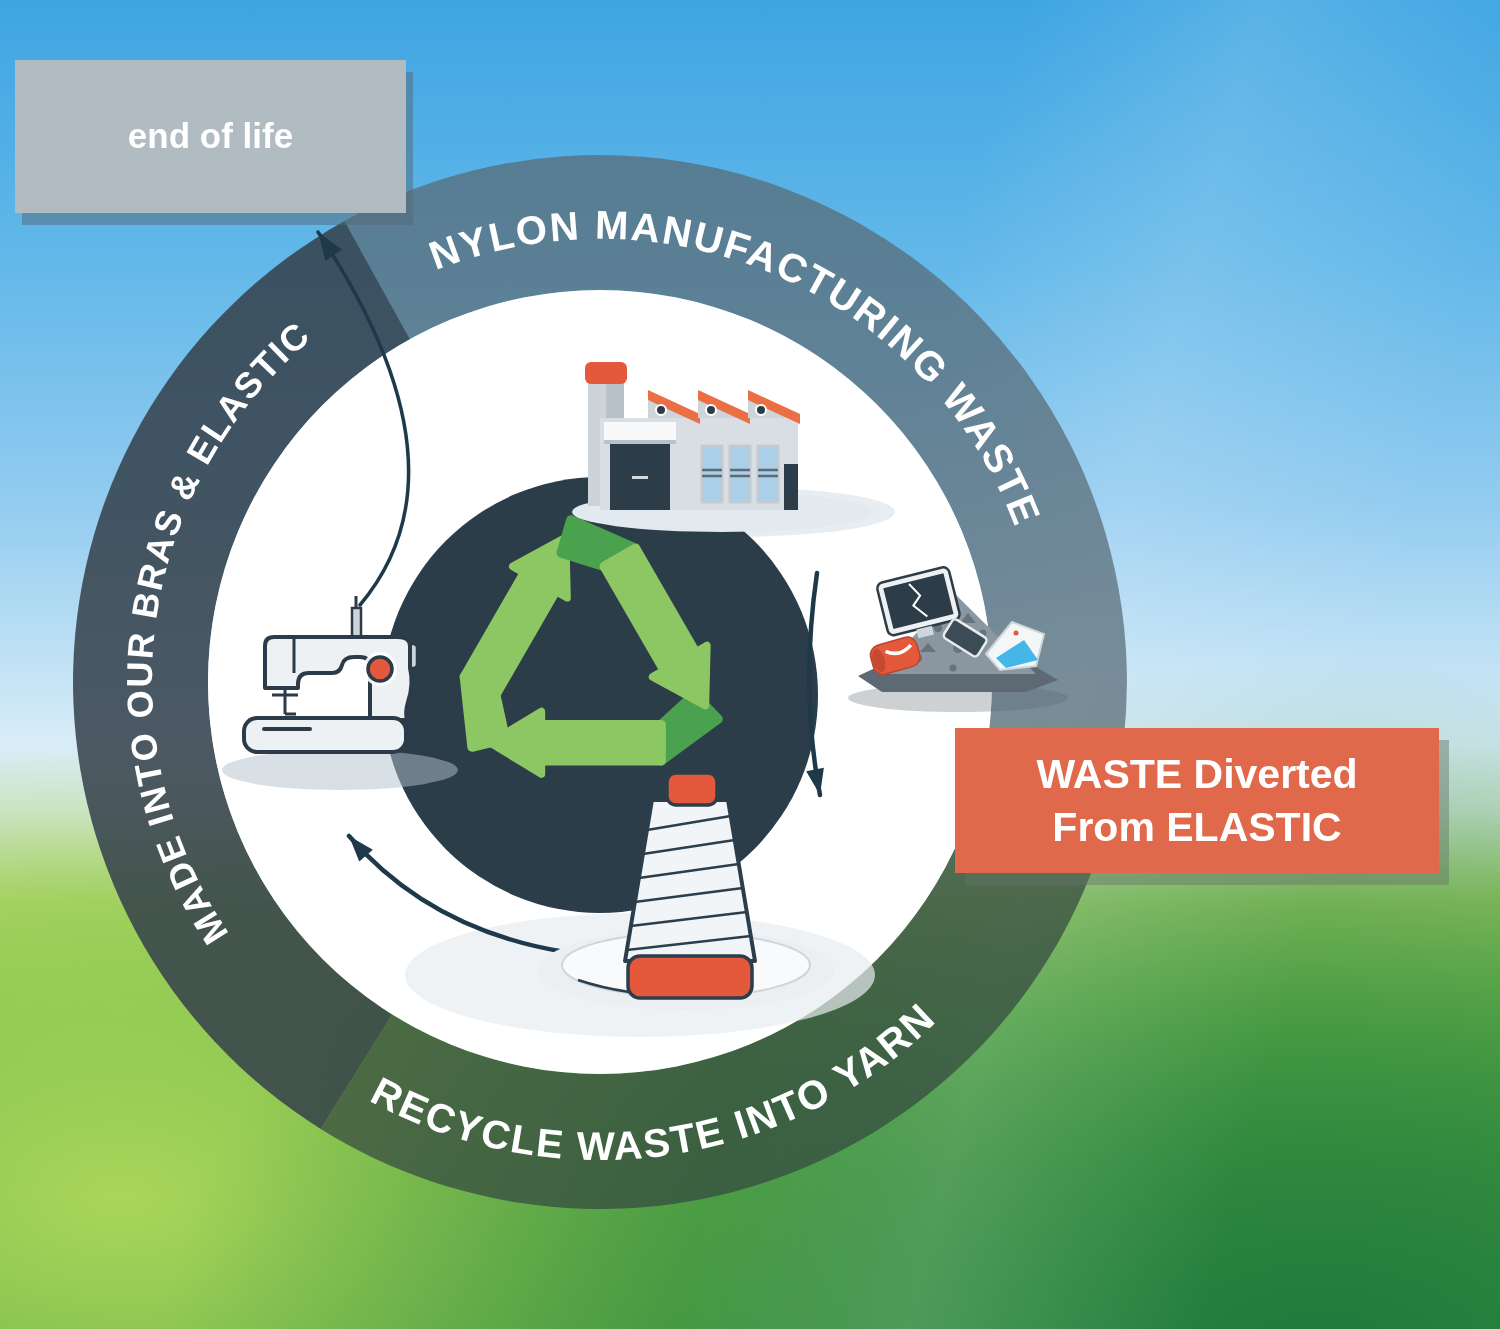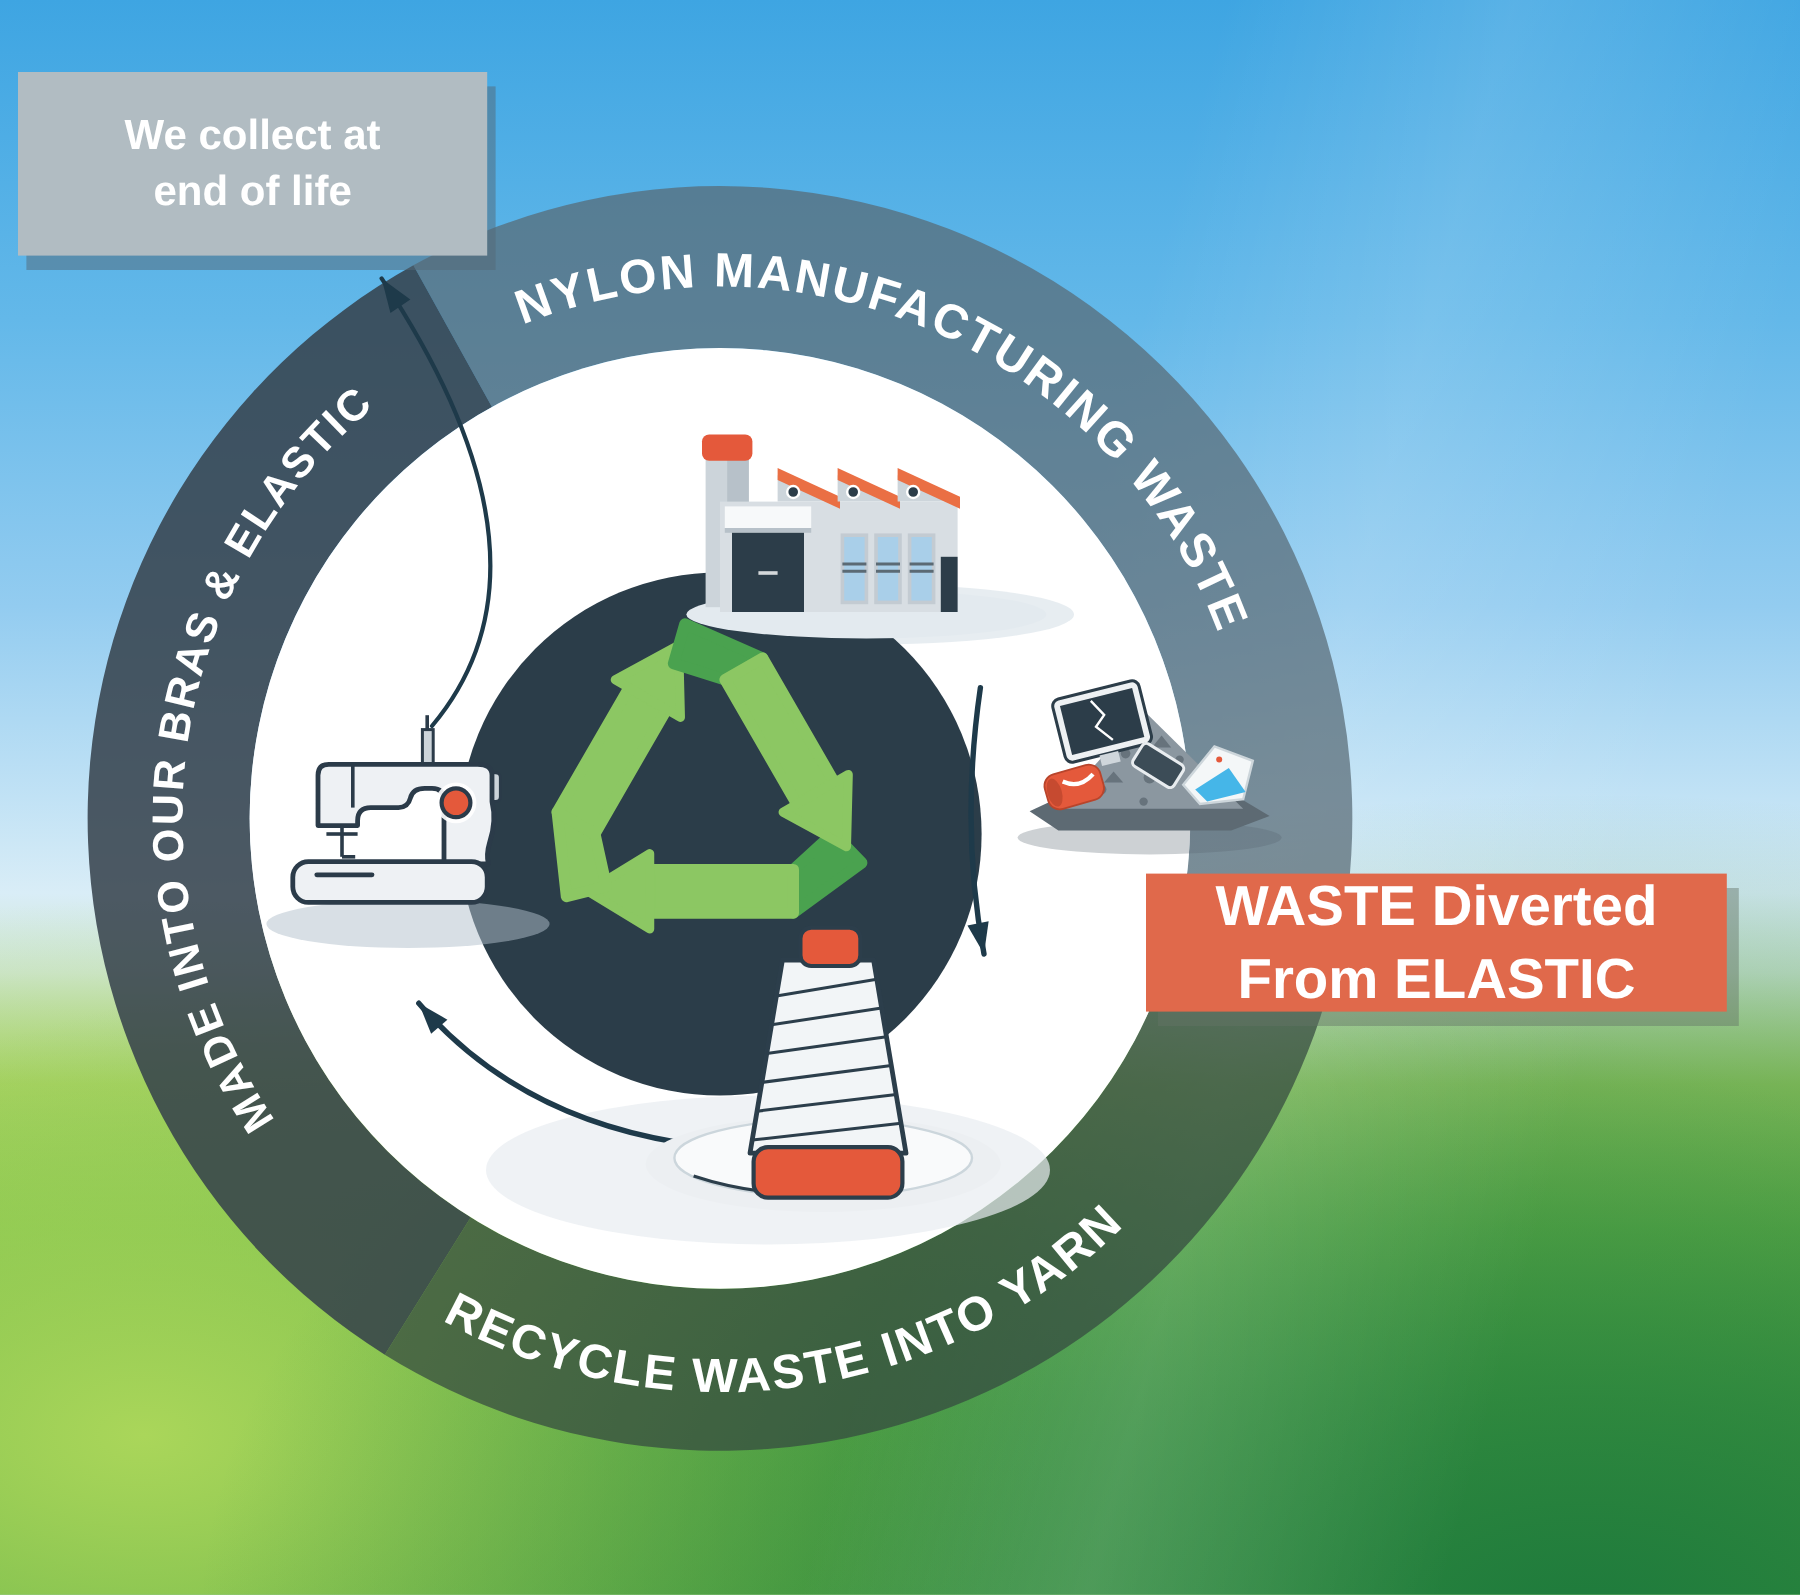--- a/index.html
+++ b/index.html
@@ -23,22 +23,22 @@
   }
   .callout{
     position:absolute;display:flex;flex-direction:column;justify-content:center;
     align-items:center;color:#ffffff;font-weight:bold;text-align:center;
   }
   .callout-collect{
     left:15px;top:60px;width:391px;height:153px;background:#b1bcc2;
     box-shadow:7px 12px 0 rgba(84,104,117,0.50);font-size:35px;line-height:1.32;
   }
   .callout-landfill{
-    left:955px;top:728px;width:484px;height:115px;background:#e0694b;
-    box-shadow:10px 12px 0 rgba(99,115,102,0.45);font-size:47px;line-height:1.28;
+    left:955px;top:728px;width:484px;height:145px;background:#e0694b;
+    box-shadow:10px 12px 0 rgba(99,115,102,0.45);font-size:41px;line-height:1.28;
   }
 </style>
 </head>
 <body>
 
 <div class="stage">
   <div class="bg"></div>
 
   <svg class="scene" width="1500" height="1329" viewBox="0 0 1500 1329">
 
@@ -210,21 +210,20 @@
       <text class="ring-label" font-size="36">
         <textPath href="#arcLeft" startOffset="50%" text-anchor="middle">MADE INTO OUR BRAS &amp; ELASTIC</textPath>
       </text>
       <text class="ring-label" font-size="40">
         <textPath href="#arcBottom" startOffset="50%" text-anchor="middle">RECYCLE WASTE INTO YARN</textPath>
       </text>
     </g>
   </svg>
 
   <div class="callout callout-collect">
-    <div>We collect at</div>
     <div>end of life</div>
   </div>
 
   <div class="callout callout-landfill">
     <div>WASTE Diverted</div>
     <div>From ELASTIC</div>
   </div>
 </div>
 
 </body></html>

